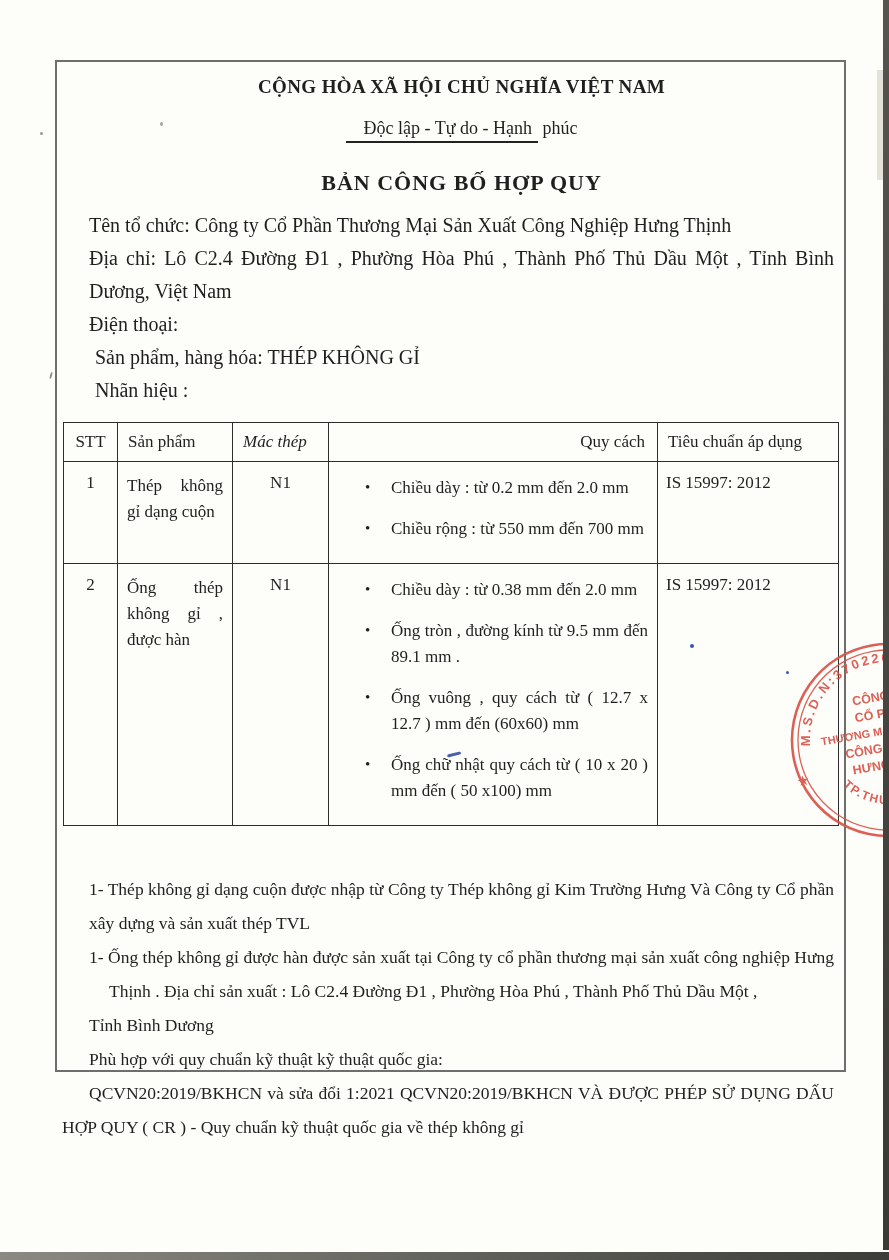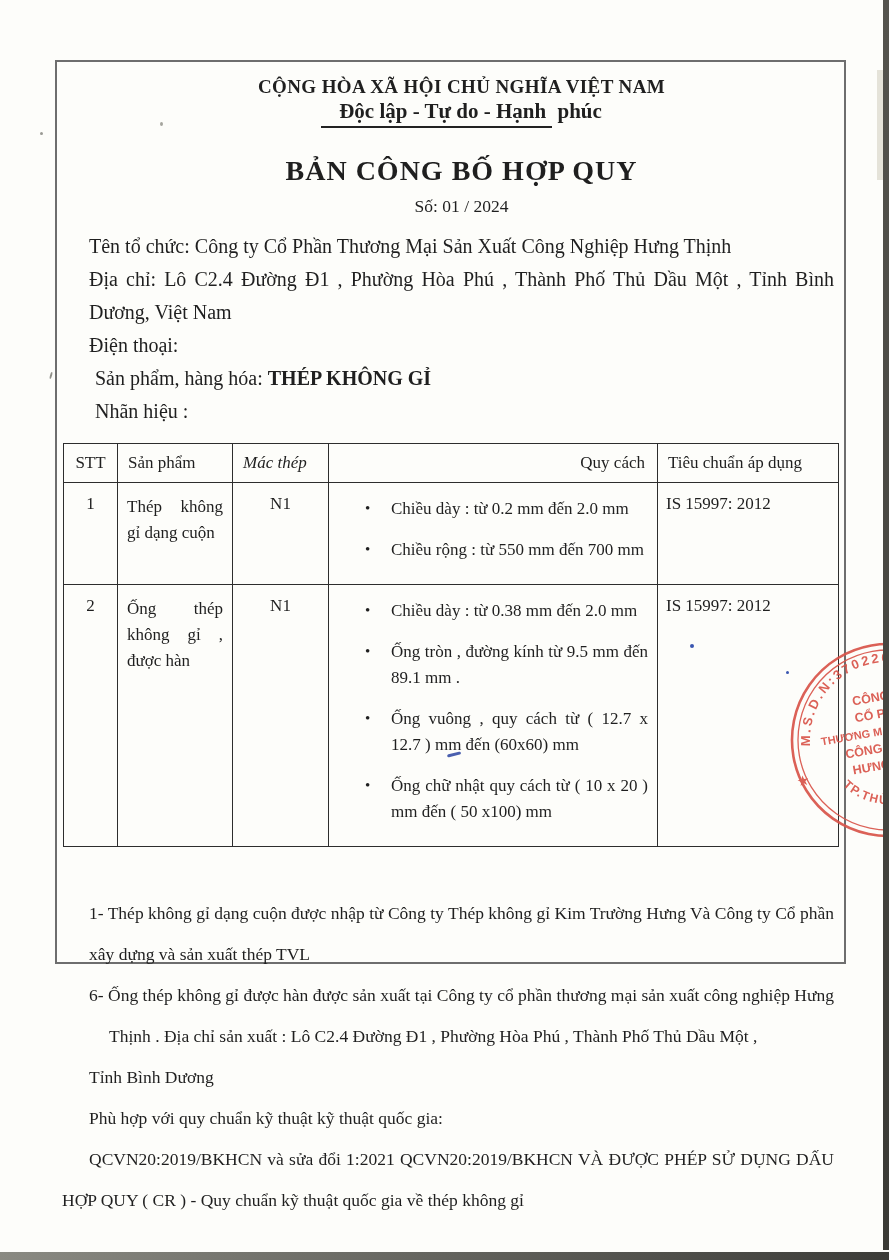--- a/index.html
+++ b/index.html
@@ -12,36 +12,36 @@
   
   .scan-right{position:absolute;right:0;top:0;width:6px;height:1250px;
     background:linear-gradient(to bottom,#55544e,#3a3a35);z-index:20;}
   .scan-right-soft{position:absolute;right:6px;top:70px;width:6px;height:110px;
     background:#d9d5c7;opacity:.65;z-index:19;}
   .scan-bottom{position:absolute;left:0;bottom:0;width:100%;height:8px;
     background:linear-gradient(to right,#8a8a82,#3c3c38);z-index:20;}
   .speck{position:absolute;border-radius:50%;}
 
   
-  .page-frame{position:absolute;left:55px;top:60px;width:791px;height:904px;
+  .page-frame{position:absolute;left:55px;top:60px;width:791px;height:1012px;
     border:2px solid #6e6e6e;box-sizing:border-box;background:transparent;z-index:1;}
   .content{padding:10px 10px 0 32px;}
 
   
   .republic{margin-top:4px;text-align:center;font-weight:bold;font-size:19px;letter-spacing:.4px;}
-  .motto{margin-top:1px;text-align:center;font-weight:bold;font-size:21px;}
+  .motto{margin-top:20px;text-align:center;font-weight:normal;font-size:18px;}
   .motto .u{border-bottom:2px solid #222;padding:0 6px 3px 18px;}
-  .doc-title{margin-top:31px;text-align:center;font-weight:bold;font-size:28px;letter-spacing:1px;}
+  .doc-title{margin-top:31px;text-align:center;font-weight:bold;font-size:22px;letter-spacing:1px;}
   .doc-number{margin-top:9px;text-align:center;font-size:17.5px;}
 
   
   .info{margin-top:13px;}
   .info p{margin:0;line-height:33px;font-size:20px;text-align:justify;}
   .info p.ind{padding-left:6px;}
-  .bold{font-weight:bold;}
+  .bold{font-weight:normal;}
 
   
   table.spec{margin-top:15px;margin-left:-26px;width:775px;border-collapse:collapse;table-layout:fixed;padding-left:44px;}
   table.spec th,table.spec td{border:1.6px solid #2d2d2d;font-size:17px;font-weight:normal;
     vertical-align:top;box-sizing:border-box;}
   th.c-stt{width:54px;text-align:center;padding:9px 2px;}
   th.c-prod{width:115px;text-align:left;padding:9px 10px;}
   th.c-grade{width:96px;text-align:left;padding:9px 10px;font-style:italic;}
   th.c-spec{width:329px;text-align:right;padding:9px 12px;}
   th.c-std{width:181px;text-align:left;padding:9px 10px;}
@@ -51,38 +51,37 @@
   td.product{padding:11px 9px;text-align:justify;line-height:26px;}
   td.specs{padding:6px 2px 6px 0;}
   td.standard{padding:11px 8px;}
   ul.speclist{margin:0;padding:0;list-style:none;}
   ul.speclist li{position:relative;padding-left:62px;padding-right:7px;margin:7px 0 15px;
     text-align:justify;line-height:26px;}
   ul.speclist li .bullet{position:absolute;left:36px;top:-1px;font-size:15px;}
 
   
   .notes{margin-top:46px;}
-  .notes p{margin:0;line-height:41px;font-size:17.5px;text-align:justify;}
+  .notes p{margin:0;line-height:34px;font-size:17.5px;text-align:justify;}
   .notes p.hang{padding-left:20px;text-indent:-20px;}
   .notes p.qcvn{margin-left:-27px;text-indent:27px;}
 
   
   .stamp{position:absolute;left:758px;top:610px;width:260px;height:260px;z-index:6;opacity:.92;}
 </style>
 </head>
 <body>
 
 <div class="page-frame">
   <div class="content">
 
     <div class="republic">CỘNG HÒA XÃ HỘI CHỦ NGHĨA VIỆT NAM</div>
     <div class="motto"><span class="u">Độc lập - Tự do - Hạnh</span><span> phúc</span></div>
 
     <div class="doc-title">BẢN CÔNG BỐ HỢP QUY</div>
-    <div class="doc-number">Số: 01 / 2024</div>
 
     <div class="info">
       <p>Tên tổ chức: Công ty Cổ Phần Thương Mại Sản Xuất Công Nghiệp Hưng Thịnh</p>
       <p>Địa chỉ: Lô C2.4 Đường Đ1 , Phường Hòa Phú , Thành Phố Thủ Dầu Một , Tỉnh Bình Dương, Việt Nam</p>
       <p>Điện thoại:</p>
       <p class="ind"><span>Sản phẩm, hàng hóa: </span><span class="bold">THÉP KHÔNG GỈ</span></p>
       <p class="ind">Nhãn hiệu :</p>
     </div>
 
     <table class="spec">
@@ -120,21 +119,21 @@
               <li><span class="bullet">•</span><span>Ống chữ nhật quy cách từ ( 10 x 20 ) mm đến ( 50 x100) mm</span></li>
             </ul>
           </td>
           <td class="standard">IS 15997: 2012</td>
         </tr>
       </tbody>
     </table>
 
     <div class="notes">
       <p>1-  Thép không gỉ dạng cuộn được nhập từ Công ty Thép không gỉ Kim Trường Hưng Và Công ty Cổ phần xây dựng và sản xuất thép TVL</p>
-      <p class="hang">6-  Ống thép không gỉ được hàn được sản xuất tại Công ty cổ phần thương mại sản xuất công nghiệp Hưng Thịnh . Địa chỉ sản xuất : Lô C2.4 Đường Đ1 , Phường Hòa Phú , Thành Phố Thủ Dầu Một ,</p>
+      <p class="hang">1-  Ống thép không gỉ được hàn được sản xuất tại Công ty cổ phần thương mại sản xuất công nghiệp Hưng Thịnh . Địa chỉ sản xuất : Lô C2.4 Đường Đ1 , Phường Hòa Phú , Thành Phố Thủ Dầu Một ,</p>
       <p>Tỉnh Bình Dương</p>
       <p>Phù hợp với quy chuẩn kỹ thuật kỹ thuật quốc gia:</p>
       <p class="qcvn">QCVN20:2019/BKHCN và sửa đổi 1:2021 QCVN20:2019/BKHCN VÀ ĐƯỢC PHÉP SỬ DỤNG DẤU HỢP QUY ( CR ) -  Quy chuẩn kỹ thuật quốc gia về thép không gỉ</p>
     </div>
 
   </div>
 </div>
 
 <svg class="stamp" viewBox="0 0 260 260">
   <defs>

